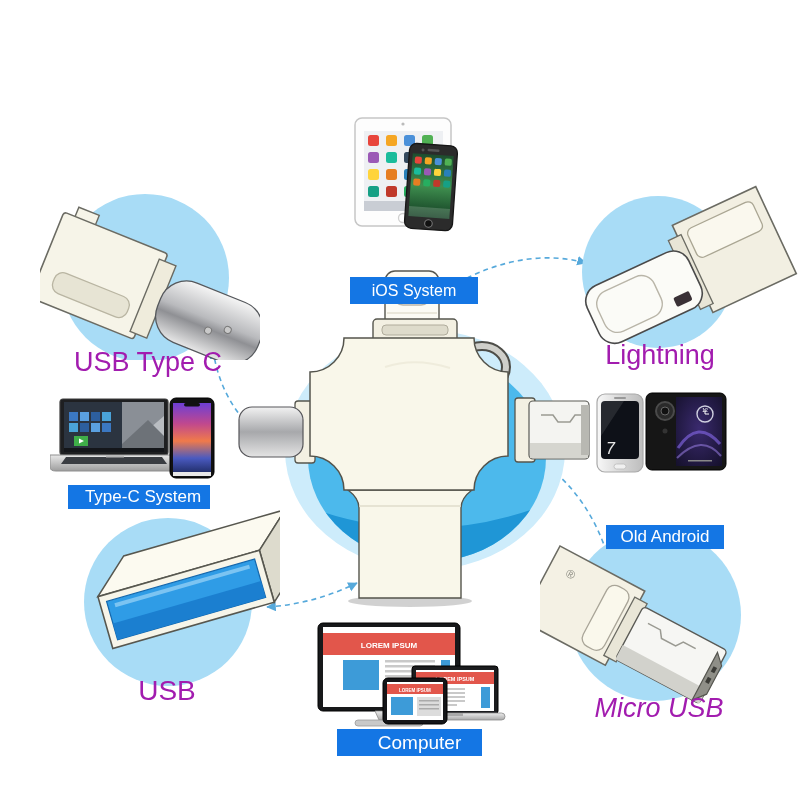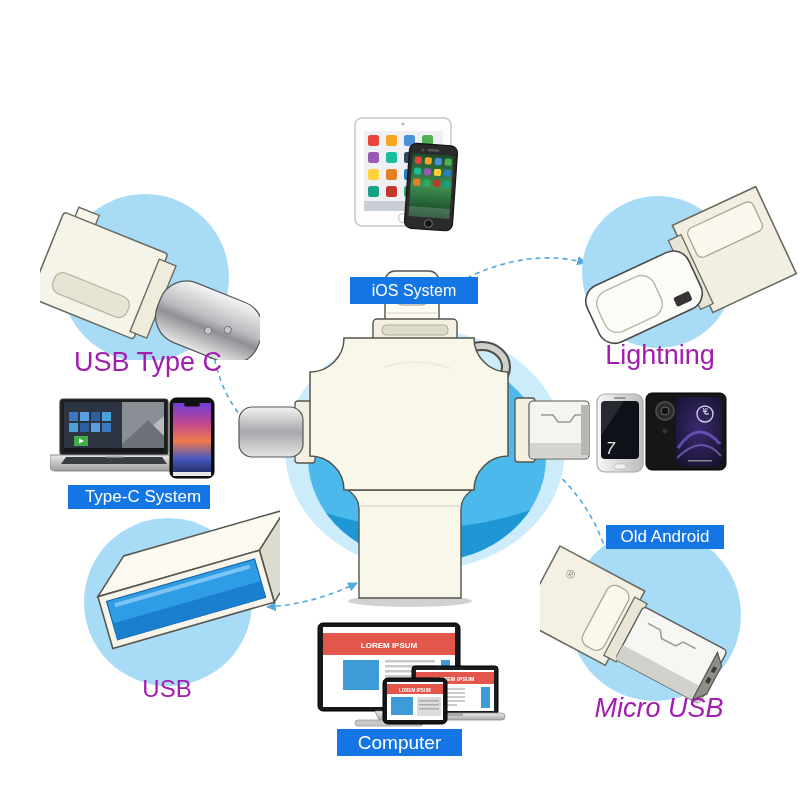--- a/index.html
+++ b/index.html
@@ -333,19 +333,19 @@
   <div class="badge" style="left:350px;top:229px;width:128px;height:27px;font-size:16px;margin-top:48px;">iOS System</div>
 
   <div class="heading" style="left:48px;top:347px;width:200px;font-size:27px;">USB Type C</div>
 
   <div class="heading" style="left:570px;top:340px;width:180px;font-size:27px;">Lightning</div>
 
   <div class="badge" style="left:68px;top:485px;width:134px;height:24px;font-size:17px;padding-left:8px;">Type-C System</div>
 
   <div class="badge" style="left:606px;top:485px;width:118px;height:24px;font-size:17px;margin-top:40px;">Old Android</div>
 
-  <div class="heading" style="left:87px;top:675px;width:160px;font-size:24px;">USB</div>
+  <div class="heading" style="left:87px;top:675px;width:160px;font-size:28px;">USB</div>
 
   <div class="heading" style="left:559px;top:693px;width:200px;font-size:27px;font-style:italic;">Micro USB</div>
 
-  <div class="badge" style="left:337px;top:729px;width:125px;height:27px;font-size:19px;">Computer</div>
+  <div class="badge" style="left:337px;top:729px;width:125px;height:27px;font-size:19px;padding-left:20px;">Computer</div>
 
 </div>
 
 </body></html>

